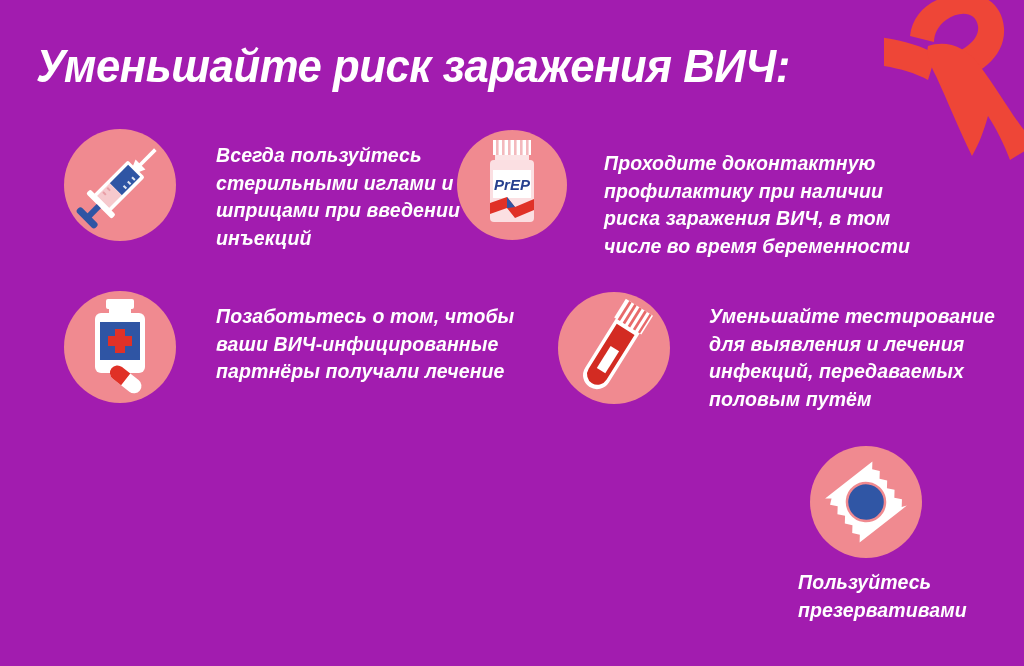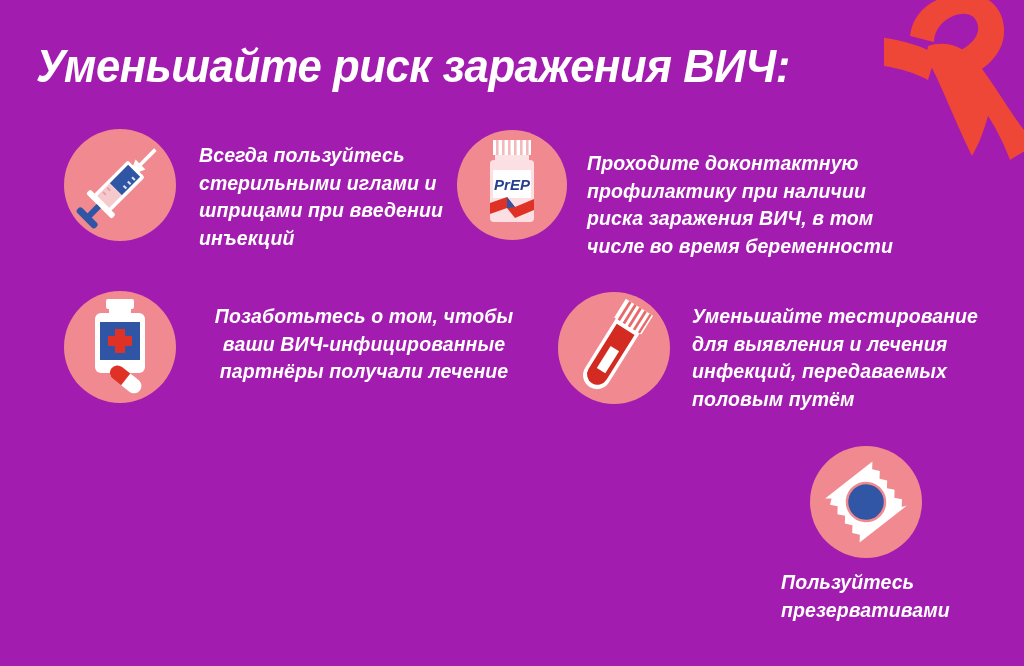--- a/index.html
+++ b/index.html
@@ -58,39 +58,40 @@
     text-align: right;
   }
   .tip .tip-text {
     position: absolute;
     color: #ffffff;
     font-family: "Liberation Sans", sans-serif;
     font-size: 19.5px;
     font-weight: bold;
     line-height: 1.42;
     letter-spacing: 0.1px;
+    margin-left: 17px;
   }
   .tip .badge svg {
     position: absolute;
     left: 0;
     top: 0;
   }
 
   
   #tip-needles   { left: 0;   top: 0;   }
   #tip-needles   .badge   { left: 64px;  top: 129px; width: 112px; height: 112px; }
   #tip-needles   .tip-text{ left: 199px; top: 142px; width: 245px; }
 
   #tip-prep      { left: 0;   top: 0;   }
   #tip-prep      .badge   { left: 457px; top: 130px; width: 110px; height: 110px; }
   #tip-prep      .tip-text{ left: 587px; top: 150px; width: 310px; }
 
   #tip-partners  { left: 0;   top: 0;   }
   #tip-partners  .badge   { left: 64px;  top: 291px; width: 112px; height: 112px; }
-  #tip-partners  .tip-text{ left: 199px; top: 303px; width: 330px; text-align: center; }
+  #tip-partners  .tip-text{ left: 199px; top: 303px; width: 330px; }
 
   #tip-testing   { left: 0;   top: 0;   }
   #tip-testing   .badge   { left: 558px; top: 292px; width: 112px; height: 112px; }
   #tip-testing   .tip-text{ left: 692px; top: 303px; width: 290px; }
 
   #tip-condoms   { left: 0;   top: 0;   }
   #tip-condoms   .badge   { left: 810px; top: 446px; width: 112px; height: 112px; }
   #tip-condoms   .tip-text{ left: 781px; top: 569px; width: 230px; }
 </style>
 </head>

